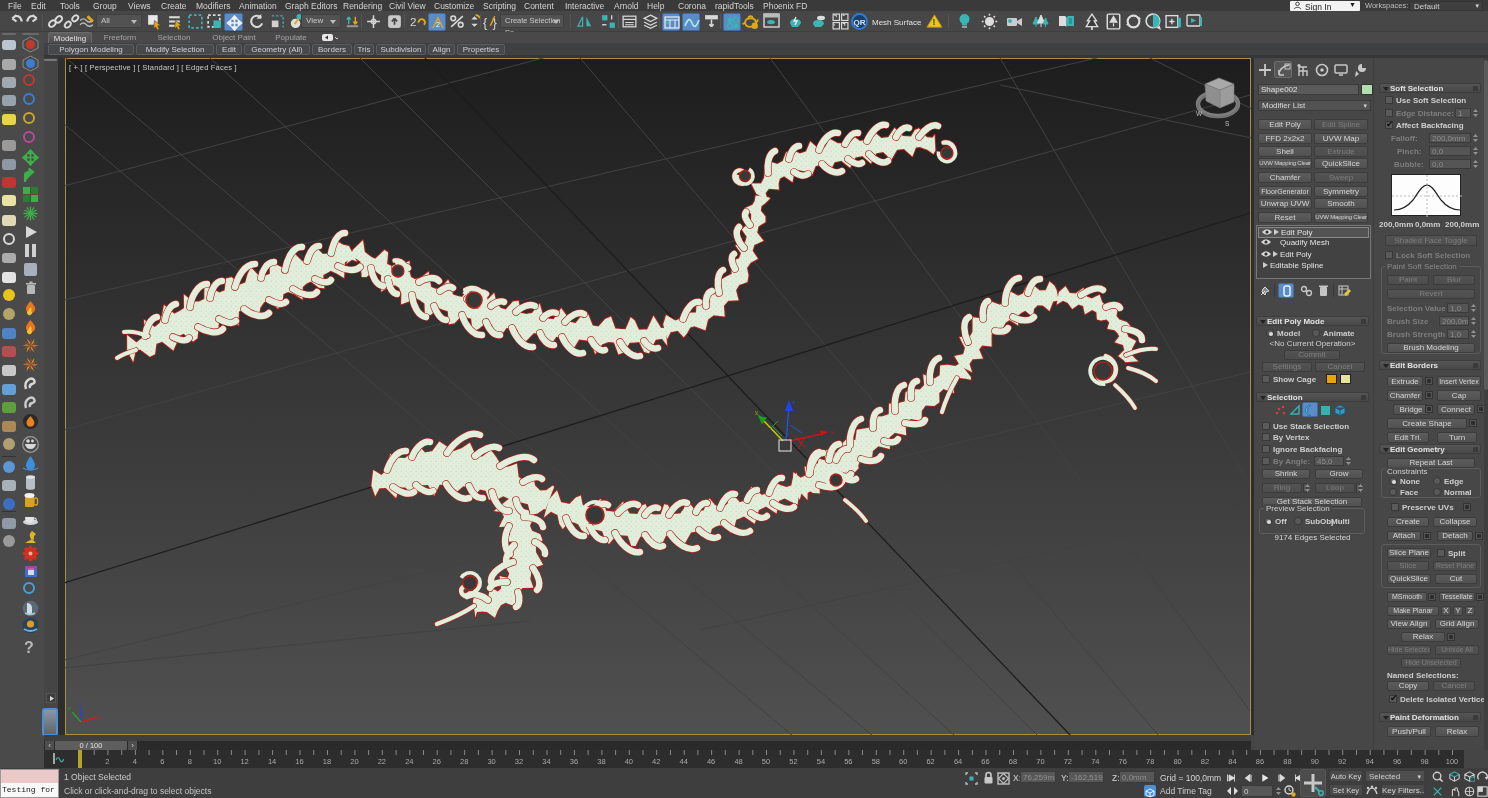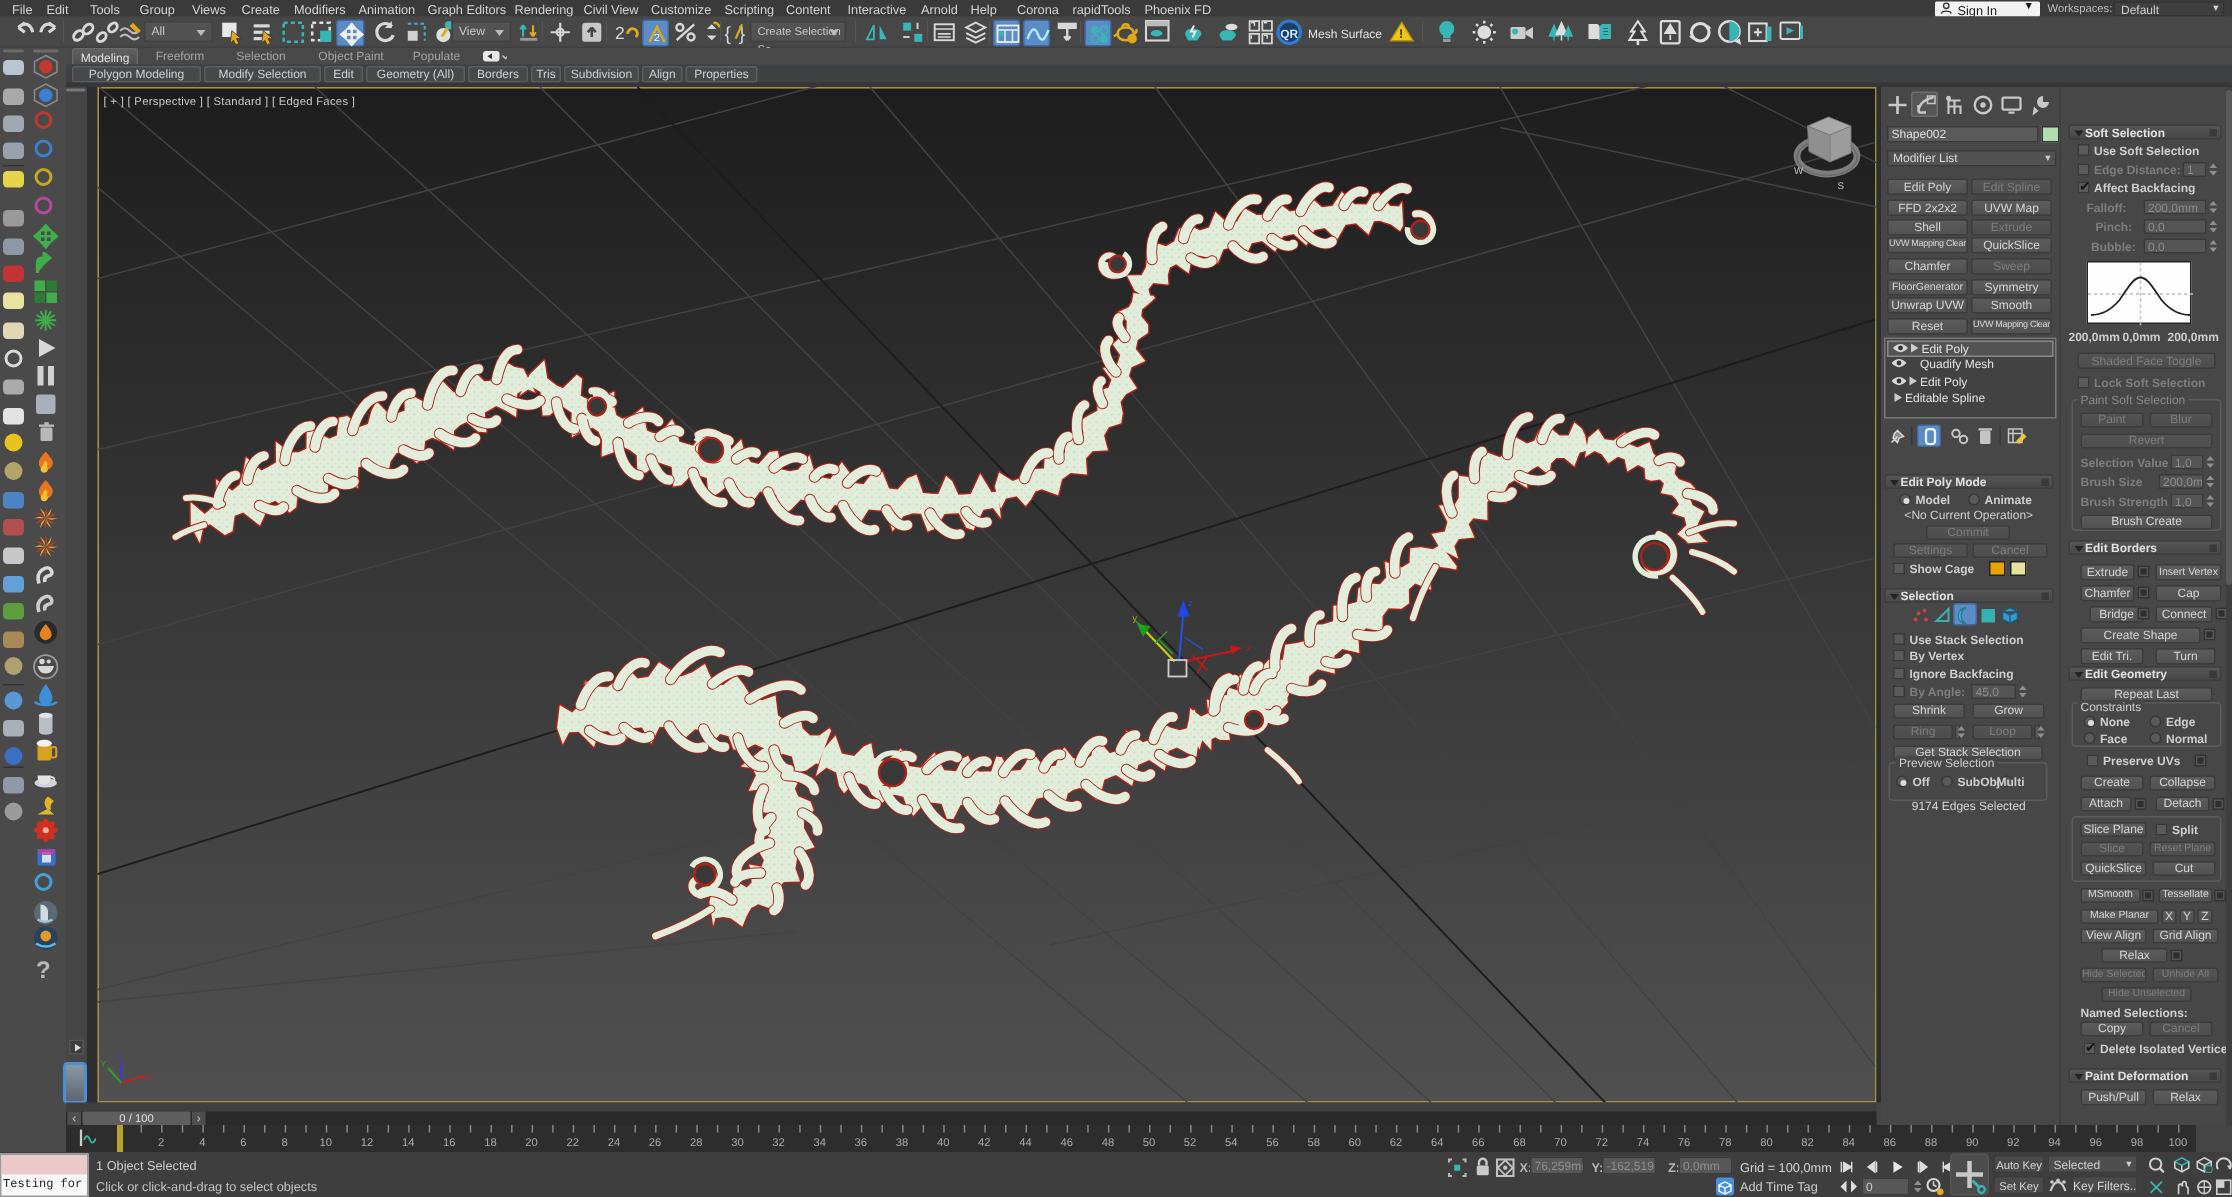--- a/index.html
+++ b/index.html
@@ -1118,21 +1118,21 @@
       <span class="cblab dim" style="left:133px;top:259px">Brush Size</span>
       <div class="fld" style="left:185px;top:258px;width:30px;height:10px;line-height:9px;color:#8d8d8d">200,0m</div>
       <svg class="abs" style="left:216px;top:258px" width="7" height="10" viewBox="0 0 7 10">
         <path d="M1,4 L3.5,1 6,4 z M1,6 L3.5,9 6,6 z" fill="#909090"></path>
       </svg>
       <span class="cblab dim" style="left:133px;top:272px">Brush Strength</span>
       <div class="fld" style="left:193px;top:271px;width:22px;height:10px;line-height:9px;color:#8d8d8d">1,0</div>
       <svg class="abs" style="left:216px;top:271px" width="7" height="10" viewBox="0 0 7 10">
         <path d="M1,4 L3.5,1 6,4 z M1,6 L3.5,9 6,6 z" fill="#909090"></path>
       </svg>
-      <div class="btn" style="left:133px;top:285px;width:88px;height:10px;line-height:8px;font-size:8px">Brush Create</div>
+      <div class="btn" style="left:133px;top:285px;width:88px;height:10px;line-height:8px;font-size:8px">Brush Modeling</div>
       <div class="rhead" style="left:125px;top:302px;width:102px;line-height:9px">Edit Borders<span style="position:absolute;right:2px;top:2px;width:5px;height:5px;background:#3a3a3a"></span></div>
       <div class="btn" style="left:133px;top:318px;width:36px;height:11px;line-height:9px;font-size:8px">Extrude</div>
       <div class="abs" style="left:171px;top:319px;width:8px;height:8px;background:#555;border:1px solid #333">
         <div style="position:absolute;left:1px;top:1px;width:4px;height:4px;background:#2e2e2e"></div>
       </div>
       <div class="btn" style="left:183px;top:318px;width:44px;height:11px;line-height:9px;font-size:7px">Insert Vertex</div>
       <div class="btn" style="left:133px;top:332px;width:36px;height:11px;line-height:9px;font-size:8px">Chamfer</div>
       <div class="abs" style="left:171px;top:333px;width:8px;height:8px;background:#555;border:1px solid #333">
         <div style="position:absolute;left:1px;top:1px;width:4px;height:4px;background:#2e2e2e"></div>
       </div>

